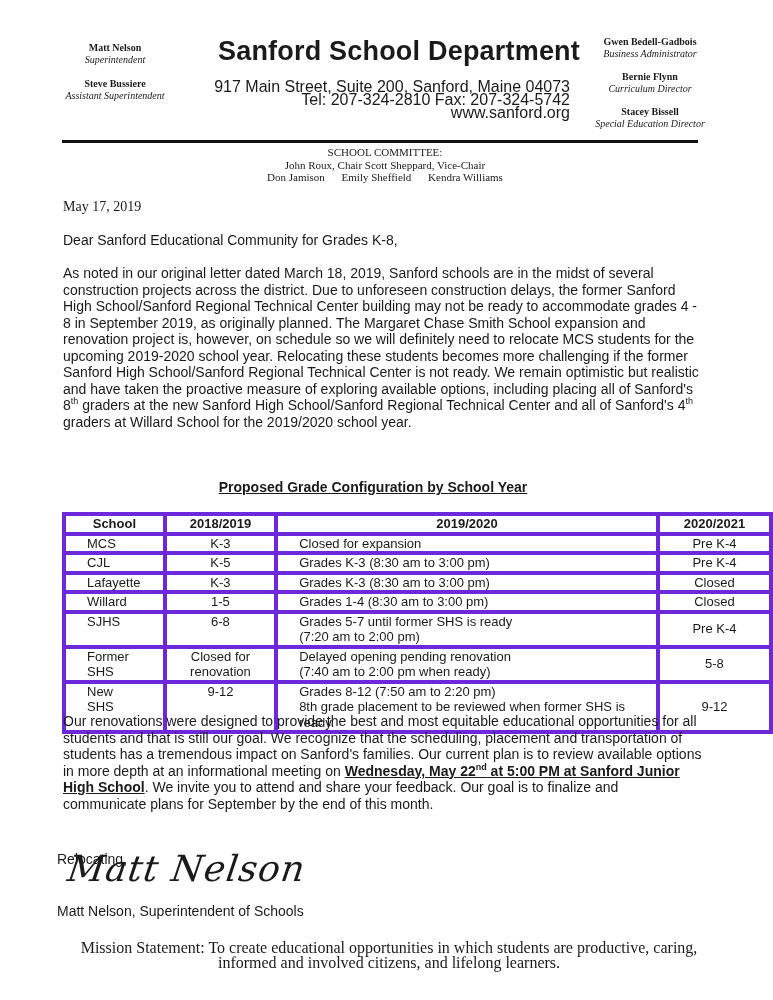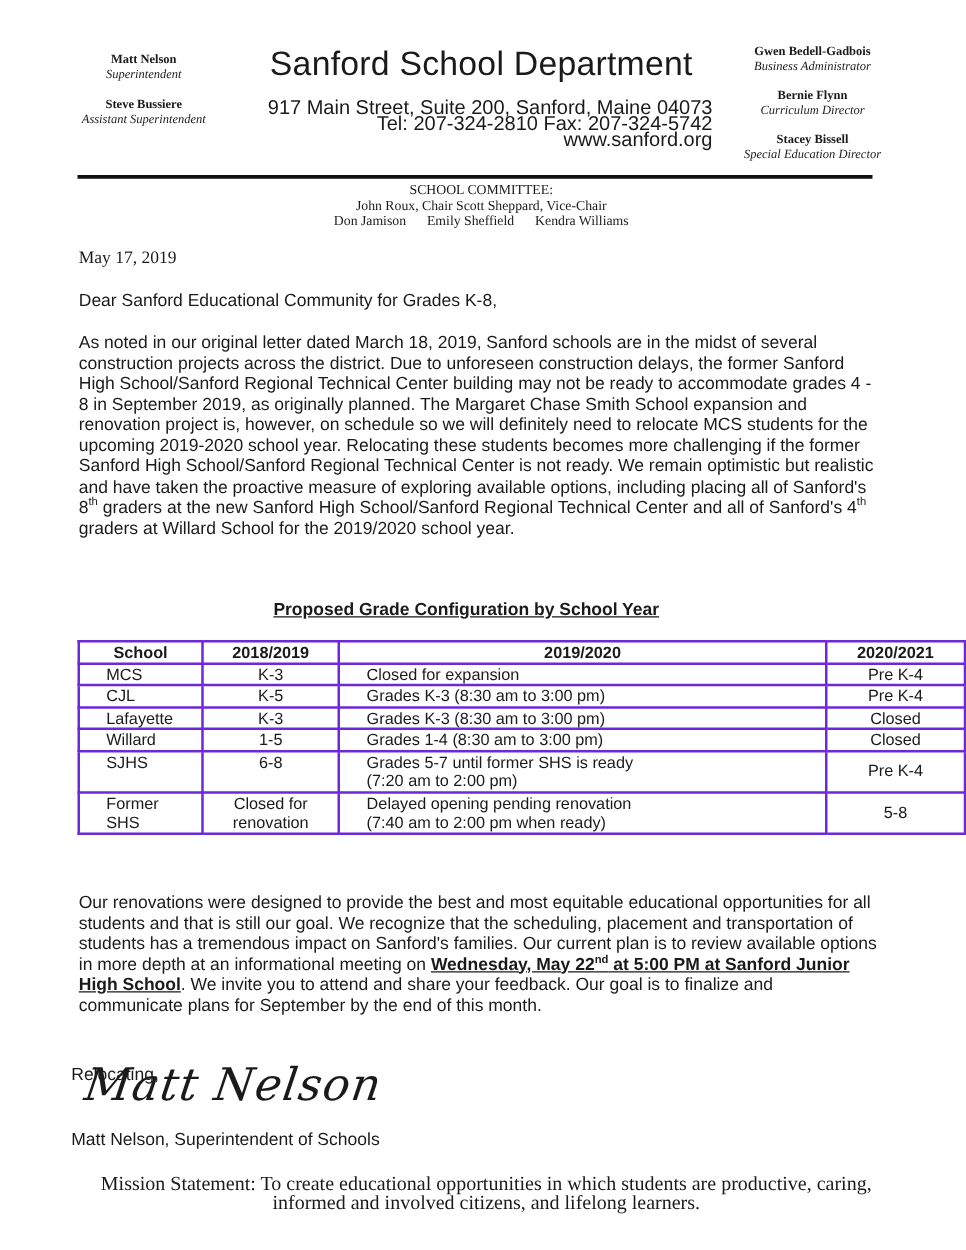--- a/index.html
+++ b/index.html
@@ -6,38 +6,38 @@
   body { width: 773px; height: 1000px; position: relative; overflow: hidden; color: #1a1a1a; }
   .serif { font-family: "Liberation Serif", "DejaVu Serif", serif; }
   .sans { font-family: "Liberation Sans", "DejaVu Sans", sans-serif; }
 
   .hdr-left { position: absolute; left: 40px; top: 42px; width: 150px; text-align: center; }
   .hdr-right { position: absolute; left: 575px; top: 36px; width: 150px; text-align: center; }
   .hdr-name { font-size: 10px; font-weight: bold; line-height: 12px; }
   .hdr-role { font-size: 10px; font-style: italic; line-height: 12px; margin-bottom: 12px; }
   .hdr-right .hdr-role { margin-bottom: 11px; }
 
-  .title { position: absolute; left: 190px; top: 36px; width: 390px; text-align: center; font-size: 27px; font-weight: normal; letter-spacing: 0.2px; }
+  .title { position: absolute; left: 190px; top: 36px; width: 390px; text-align: right; font-size: 27px; font-weight: bold; letter-spacing: 0.2px; }
   .address { position: absolute; left: 200px; top: 80px; width: 370px; text-align: right; font-size: 16px; line-height: 13px; }
 
   .rule { position: absolute; left: 62px; top: 140px; width: 636px; height: 3px; background: #111; }
 
   .committee { position: absolute; left: 200px; top: 146px; width: 370px; text-align: center; font-size: 11px; line-height: 12.5px; }
   .committee .row2 span { margin: 0 7px; }
 
   .date { position: absolute; left: 63px; top: 199px; font-size: 14px; font-family: Liberation Serif, serif; }
   .salutation { position: absolute; left: 63px; top: 232px; font-size: 14px; }
   .para { position: absolute; left: 63px; width: 640px; font-size: 14px; line-height: 16.5px; }
   .p1 { top: 265px; }
   sup { font-size: 9px; line-height: 0; }
 
   .tbl-title { position: absolute; left: 63px; top: 479px; width: 620px; text-align: center; font-size: 14px; font-weight: bold; text-decoration: underline; }
 
   table.grid { position: absolute; left: 62px; top: 512px; border-collapse: collapse; font-size: 13px; }
-  table.grid td, table.grid th { border: 2px solid #6d28d9; padding: 0 21px; line-height: 15.5px; vertical-align: top; }
+  table.grid td, table.grid th { border: 4px solid #6d28d9; padding: 0 21px; line-height: 15.5px; vertical-align: top; }
   table.grid th { font-weight: bold; text-align: center; }
   .c1 { width: 55px; }
   .c2 { width: 66px; text-align: center; }
   .c3 { width: 382px; }
   .c4 { width: 68px; text-align: center; vertical-align: middle !important; }
 
   .p2 { top: 713px; }
   .event { font-weight: bold; text-decoration: underline; }
 
   .sincerely { position: absolute; left: 57px; top: 851px; font-size: 14px; }
@@ -147,20 +147,29 @@
       </tr>
       <tr>
         <td class="c1">Former SHS</td>
         <td class="c2">Closed for renovation</td>
         <td class="c3">
           <div>Delayed opening pending renovation</div>
           <div>(7:40 am to 2:00 pm when ready)</div>
         </td>
         <td class="c4">5-8</td>
       </tr>
+      <tr>
+        <td class="c1">New SHS</td>
+        <td class="c2">9-12</td>
+        <td class="c3">
+          <div>Grades 8-12 (7:50 am to 2:20 pm)</div>
+          <div>8th grade placement to be reviewed when former SHS is ready.</div>
+        </td>
+        <td class="c4">9-12</td>
+      </tr>
     </tbody>
 </table>
 
 <div class="para p2 sans"><span>Our renovations were designed to provide the best and most equitable educational opportunities for all students and that is still our goal.  We recognize that the scheduling, placement and transportation of students has a tremendous impact on Sanford's families.  Our current plan is to review available options in more depth at an informational meeting on </span><span class="event"><span>Wednesday, May 22</span><sup>nd</sup><span> at 5:00 PM at Sanford Junior High School</span></span><span>.  We invite you to attend and share your feedback.  Our goal is to finalize and communicate plans for September by the end of this month.</span></div>
 
 <div class="sincerely sans">Relocating,</div>
 <div class="signature">Matt Nelson</div>
 <div class="signoff sans">Matt Nelson, Superintendent of Schools</div>
 <div class="mission serif">Mission Statement: To create educational opportunities in which students are productive, caring, informed and involved citizens, and lifelong learners.</div>
 

